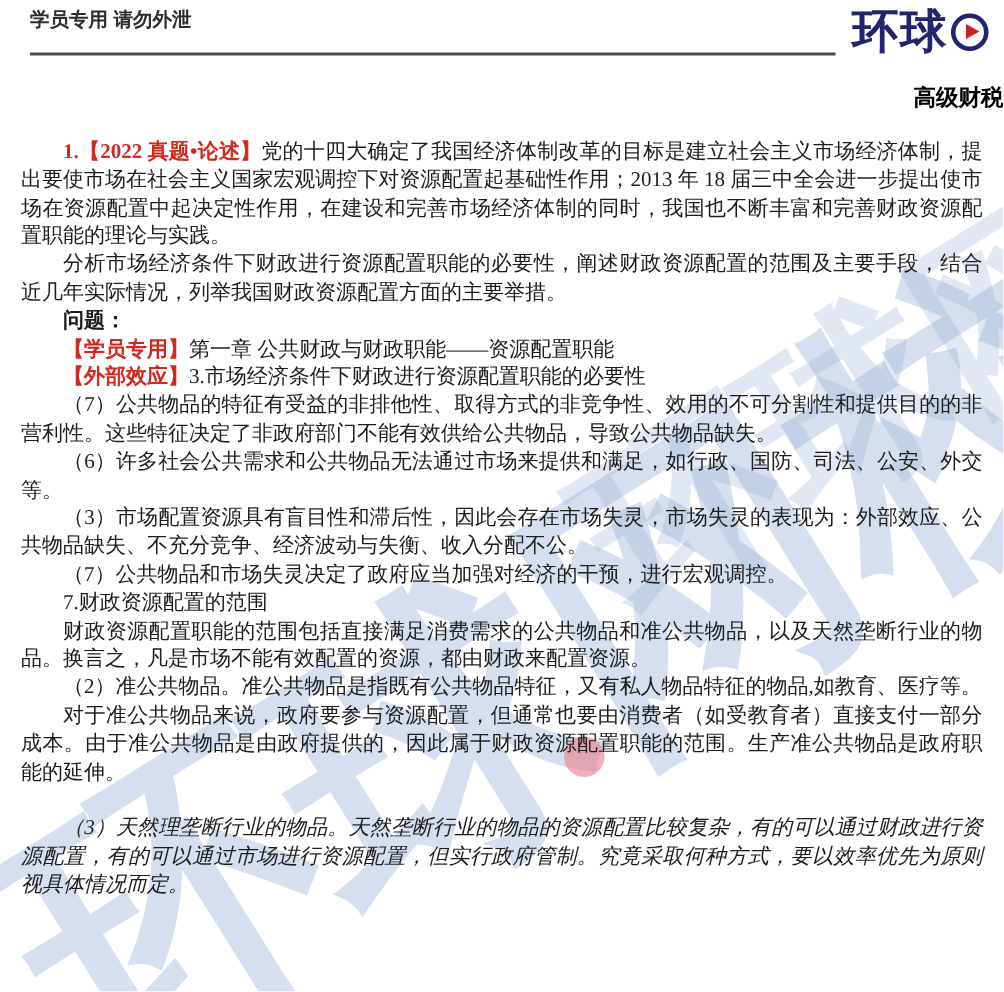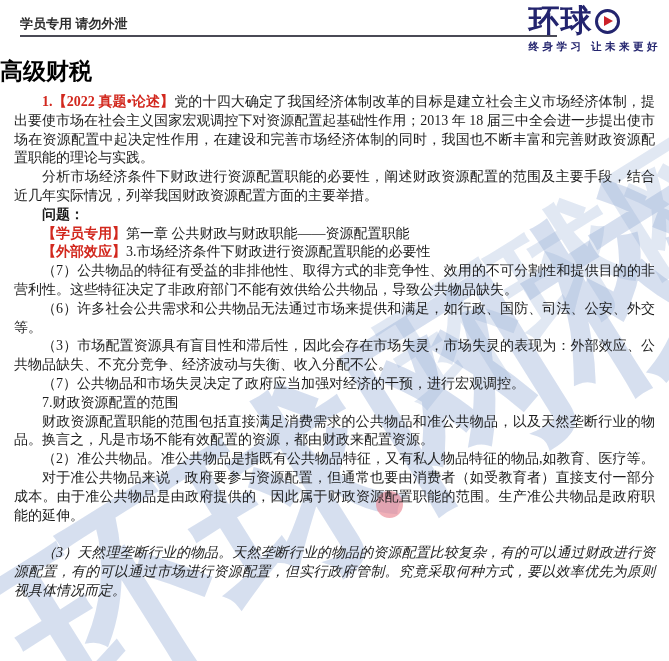--- a/index.html
+++ b/index.html
@@ -26,21 +26,21 @@
     color:rgba(148,172,212,0.28);
     transform:rotate(-32deg); transform-origin:left top;
   }
   .wm-dot {
     position:absolute; left:376px; top:491px; width:27px; height:27px;
     border-radius:50%; background:rgba(233,128,140,0.62);
   }
 
   
   .header-notice {
-    position:absolute; left:20px; top:15px; z-index:2;
+    position:absolute; left:20px; top:4px; z-index:2;
     font-family:"Liberation Sans","DejaVu Sans",sans-serif;
     font-weight:bold; font-size:13px; color:#2e2e2e;
   }
   .header-rule {
     position:absolute; left:20px; top:35px; width:537px; height:2px;
     background:#4a4a55; z-index:2;
   }
   .logo {
     position:absolute; right:8px; top:4px; z-index:2;
     font-family:"Liberation Sans","DejaVu Sans",sans-serif;
@@ -61,23 +61,23 @@
     border-left:9px solid #cc2128;
   }
   .logo-tagline {
     margin-top:2px; text-align:right;
     font-weight:bold; font-size:10.5px; letter-spacing:3.5px; color:#23246e;
   }
 
   
   .doc-title {
     position:absolute; top:56px; left:0; right:0; z-index:1;
-    text-align:left;
+    text-align:right;
     font-family:"Liberation Sans","DejaVu Sans",sans-serif;
-    font-weight:bold; font-size:23px; color:#000;
+    font-weight:bold; font-size:15px; color:#000;
   }
   .content {
     position:absolute; top:93px; left:14px; width:641px; z-index:1;
     font-size:14px; line-height:18.8px; text-align:justify;
   }
   .para { margin:0; text-indent:2em; }
   .bold { font-weight:bold; }
   .red  { color:#d2281e; font-weight:bold; }
   .gap-before { margin-top:18.8px;font-style:italic; }
 </style>
@@ -95,21 +95,20 @@
   <div class="header-notice">学员专用 请勿外泄</div>
   <div class="header-rule"></div>
 
   <div class="logo">
     <div class="logo-row">
       <span>环球</span>
       <span class="logo-globe">
           <span class="logo-play"></span>
         </span>
     </div>
-    <div class="logo-tagline">终身学习 让未来更好</div>
   </div>
 
   <div class="doc-title">高级财税</div>
 
   <div class="content">
 
     <p class="para"><span class="red">1.【2022 真题•论述】</span><span>党的十四大确定了我国经济体制改革的目标是建立社会主义市场经济体制，提出要使市场在社会主义国家宏观调控下对资源配置起基础性作用；2013 年 18 届三中全会进一步提出使市场在资源配置中起决定性作用，在建设和完善市场经济体制的同时，我国也不断丰富和完善财政资源配置职能的理论与实践。</span></p>
 
     <p class="para">分析市场经济条件下财政进行资源配置职能的必要性，阐述财政资源配置的范围及主要手段，结合近几年实际情况，列举我国财政资源配置方面的主要举措。</p>
 

